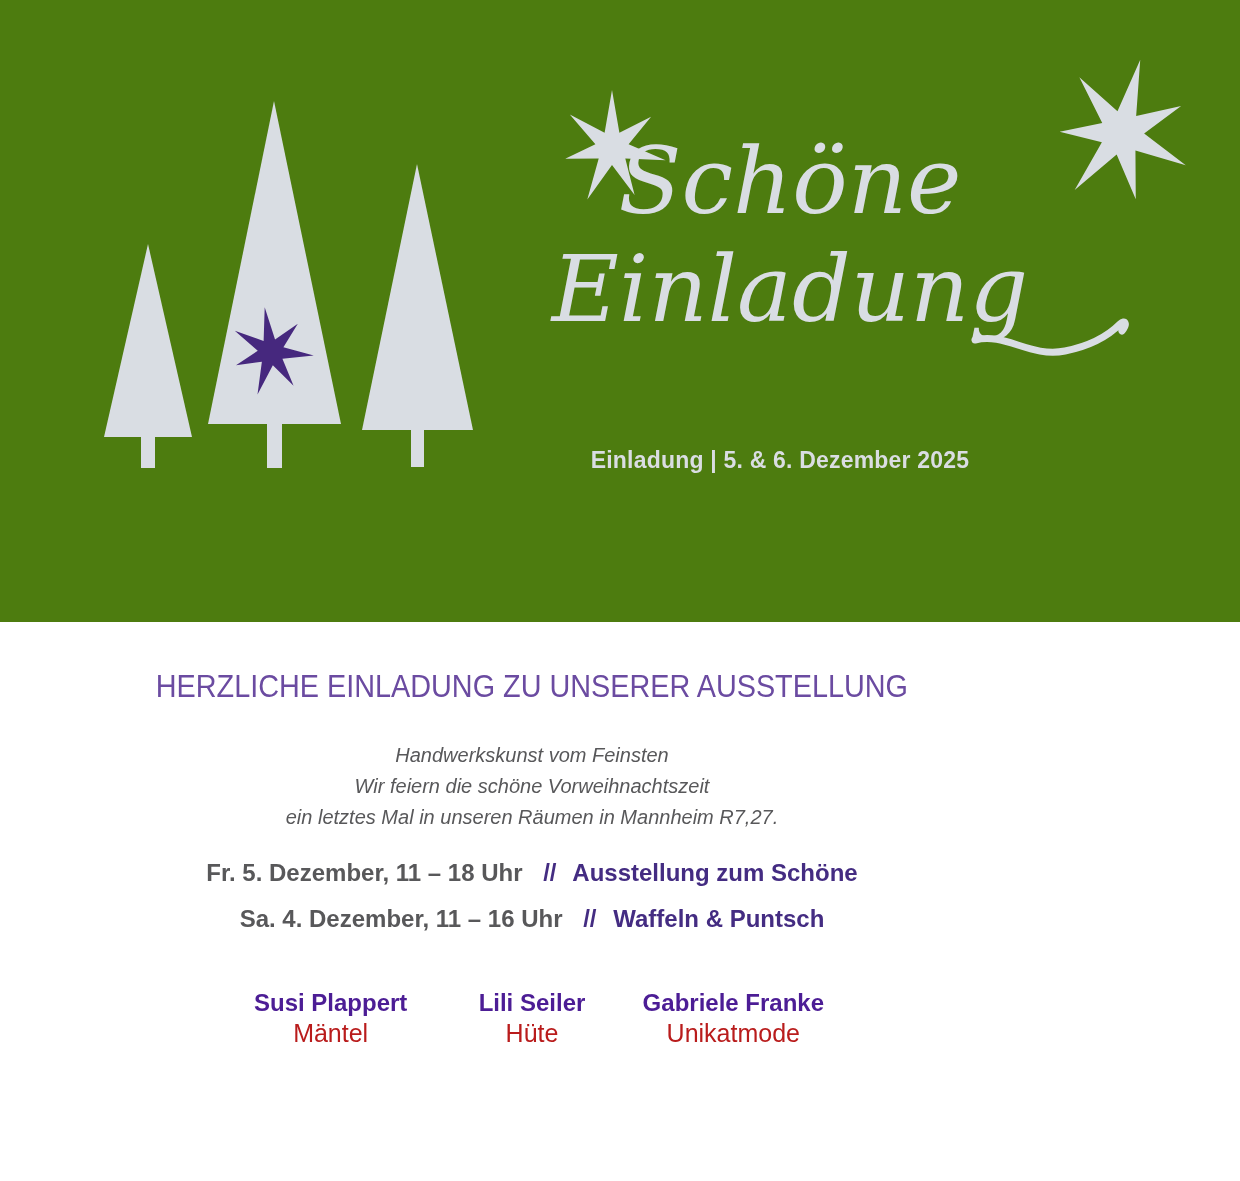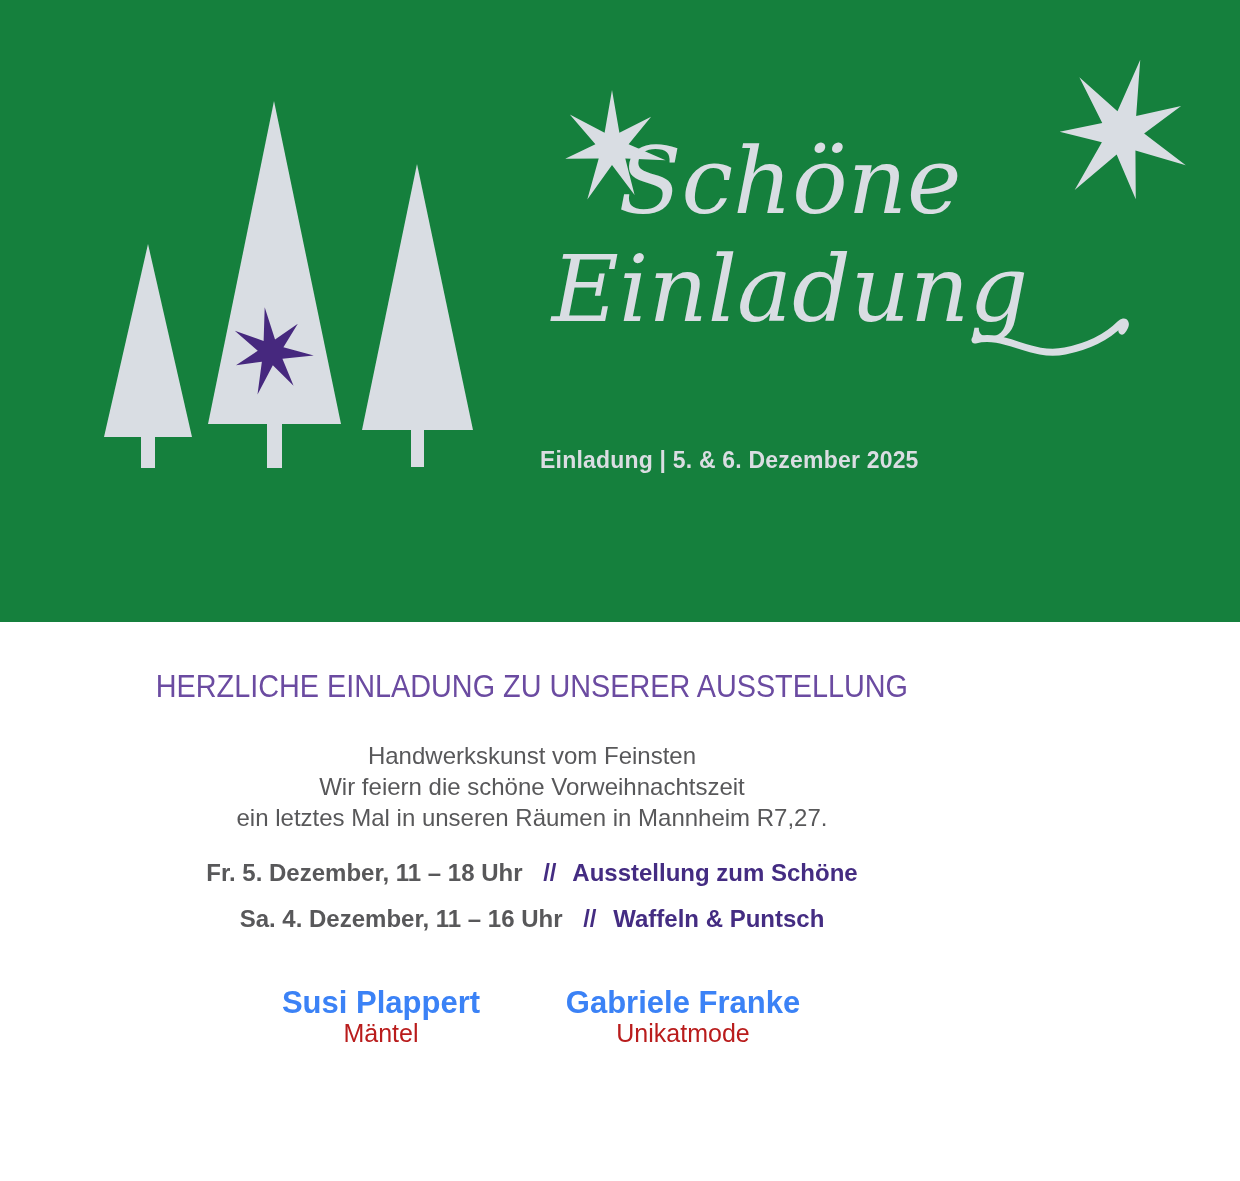--- a/index.html
+++ b/index.html
@@ -9,37 +9,37 @@
     font-family: "Liberation Sans", sans-serif;
     overflow: hidden;
     position: relative;
   }
   .card { position: absolute; inset: 0; width: 1240px; height: 1181px; }
 
   
   .header {
     position: absolute; left: 0; top: 0;
     width: 1240px; height: 622px;
-    background: #15803d;
+    background: #4d7c0f;
   }
   .header svg.decor { position: absolute; left: 0; top: 0; }
 
   .script-title {
     position: absolute; left: 500px; top: 128px; width: 580px;
     text-align: center;
     font-family: "DejaVu Serif", serif;
     font-style: italic;
     font-size: 92px;
     line-height: 1.17;
     color: #d9dde3;
     white-space: nowrap;
   }
   .header-subtitle {
     position: absolute; left: 540px; top: 447px; width: 480px;
-    text-align: left;
+    text-align: center;
     font-size: 23px;
     font-weight: bold;
     letter-spacing: 0.2px;
     color: #dadde2;
   }
 
   
   .content {
     position: absolute; left: 0; top: 622px;
     width: 1064px; height: 559px;
@@ -50,21 +50,21 @@
     margin: 46px 0 0 0;
     font-size: 32px;
     font-weight: normal;
     line-height: 36px;
     color: #6b4ba1;
     white-space: nowrap;
   }
   .squeeze { display: inline-block; transform: scaleX(0.9); transform-origin: center; }
   .squeeze-closing { display: inline-block; transform: scaleX(0.86); transform-origin: center; }
 
-  .intro { margin-top: 36px; font-size: 24px; line-height: 31px; color: #58585a; }
+  .intro { margin-top: 36px; font-size: 20px; line-height: 31px; color: #58585a; font-style: italic; }
 
   .event-row { margin-top: 26px; font-size: 24px; font-weight: bold; color: #58585a; white-space: nowrap; }
   .event-row + .event-row { margin-top: 18px; }
   .event-sep { color: #442c82; margin: 0 10px 0 14px; }
   .event-title { color: #442c82; }
 
   .closing {
     margin: 36px 0 0 0;
     font-size: 33px;
     font-weight: normal;
@@ -72,21 +72,21 @@
     color: #6b4ba1;
     white-space: nowrap;
   }
 
   .exhibitors {
     margin: 55px 230px 0 230px;
     display: flex;
     flex-direction: row;
   }
   .exhibitor { flex: 1 1 0; }
-  .exhibitor-name { font-size: 31px; font-weight: bold; line-height: 30px; color: #3b82f6; }
+  .exhibitor-name { font-size: 24px; font-weight: bold; line-height: 30px; color: #4c1d95; }
   .exhibitor-specialty { font-size: 25px; line-height: 30px; color: #b91c1c; }
 </style>
 </head>
 <body>
 
 <div class="card">
 
   <div class="header">
 
     <svg class="decor" width="1240" height="622" viewBox="0 0 1240 622" xmlns="http://www.w3.org/2000/svg">
@@ -141,19 +141,23 @@
       <span class="event-title">Waffeln &amp; Puntsch</span>
     </div>
 
 
     <div class="exhibitors">
       <div class="exhibitor">
         <div class="exhibitor-name">Susi Plappert</div>
         <div class="exhibitor-specialty">Mäntel</div>
       </div>
       <div class="exhibitor">
+        <div class="exhibitor-name">Lili Seiler</div>
+        <div class="exhibitor-specialty">Hüte</div>
+      </div>
+      <div class="exhibitor">
         <div class="exhibitor-name">Gabriele Franke</div>
         <div class="exhibitor-specialty">Unikatmode</div>
       </div>
     </div>
 
   </div>
 </div>
 
 </body></html>

